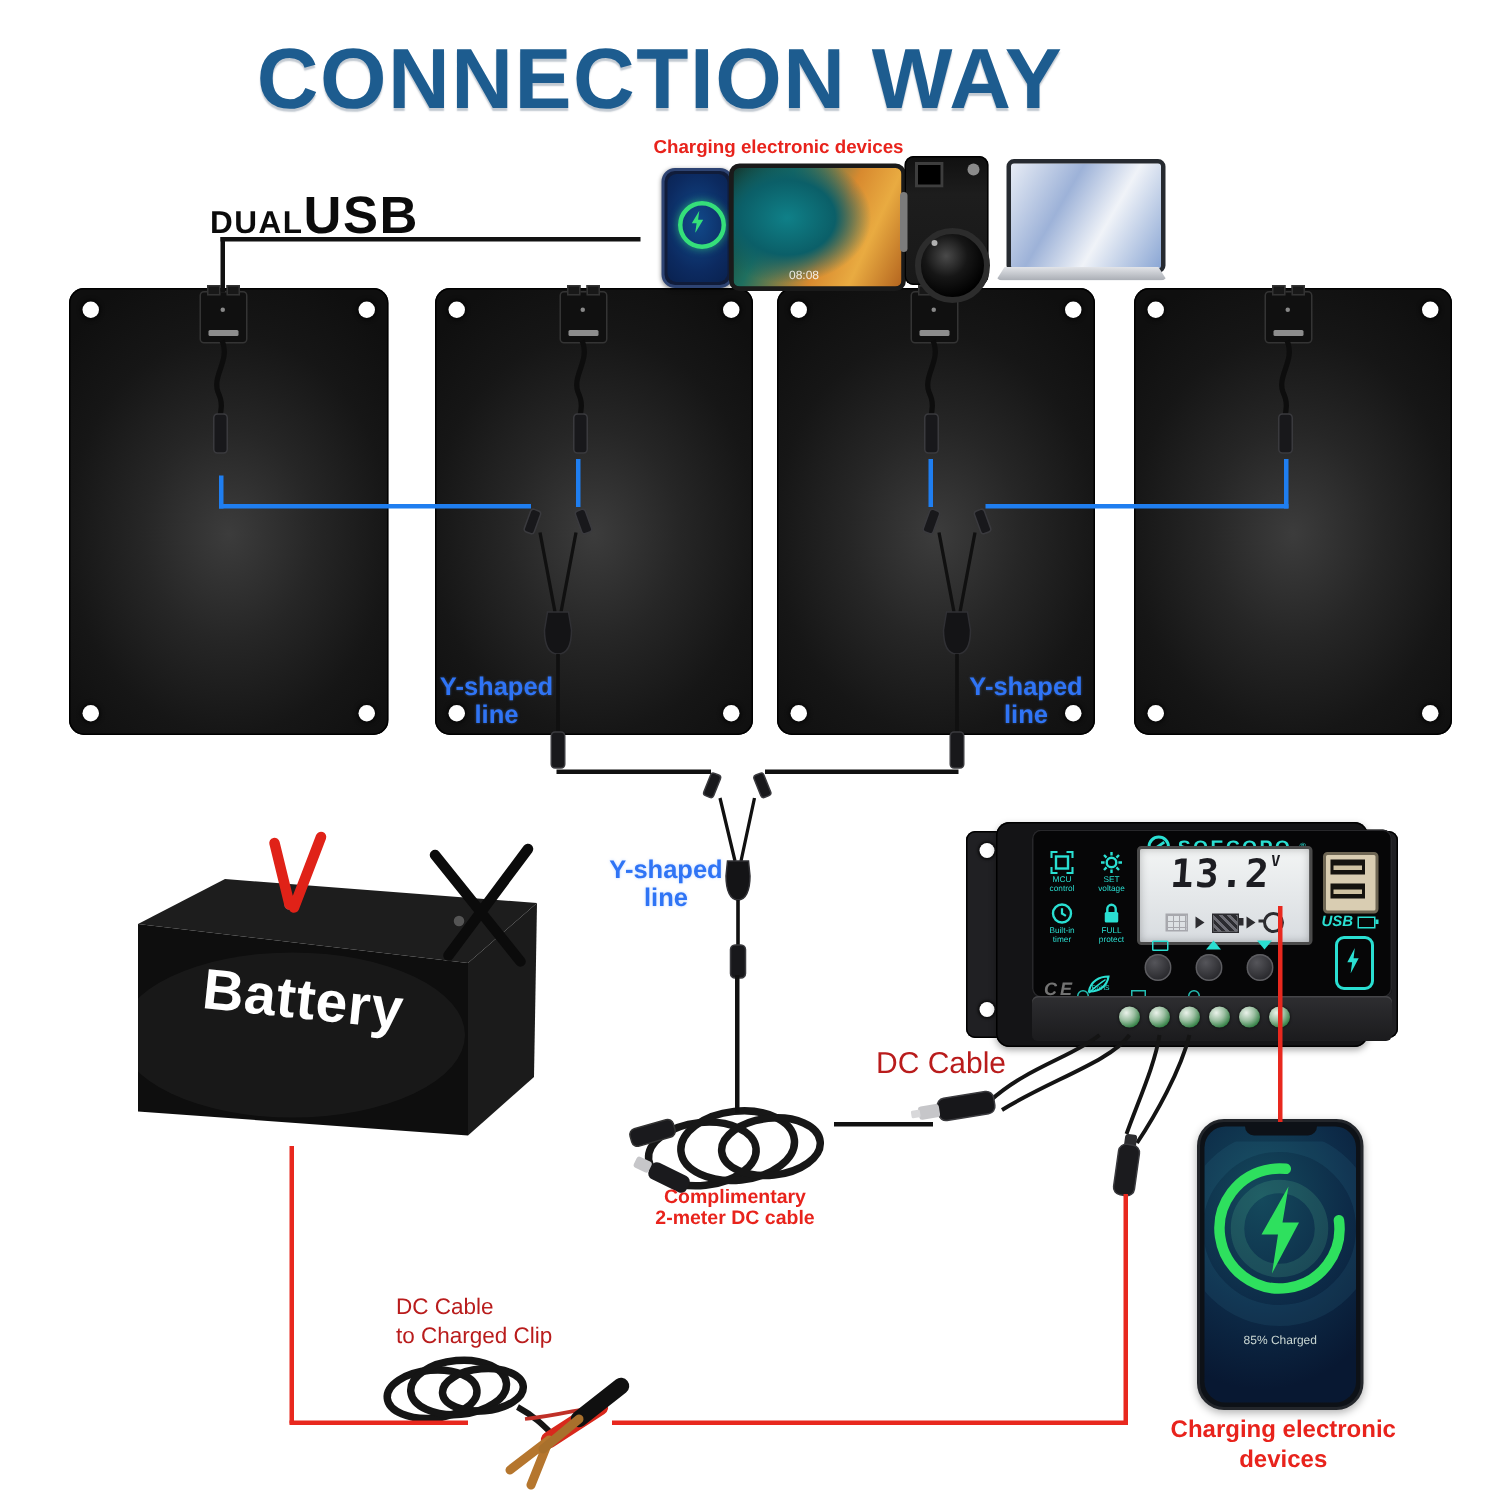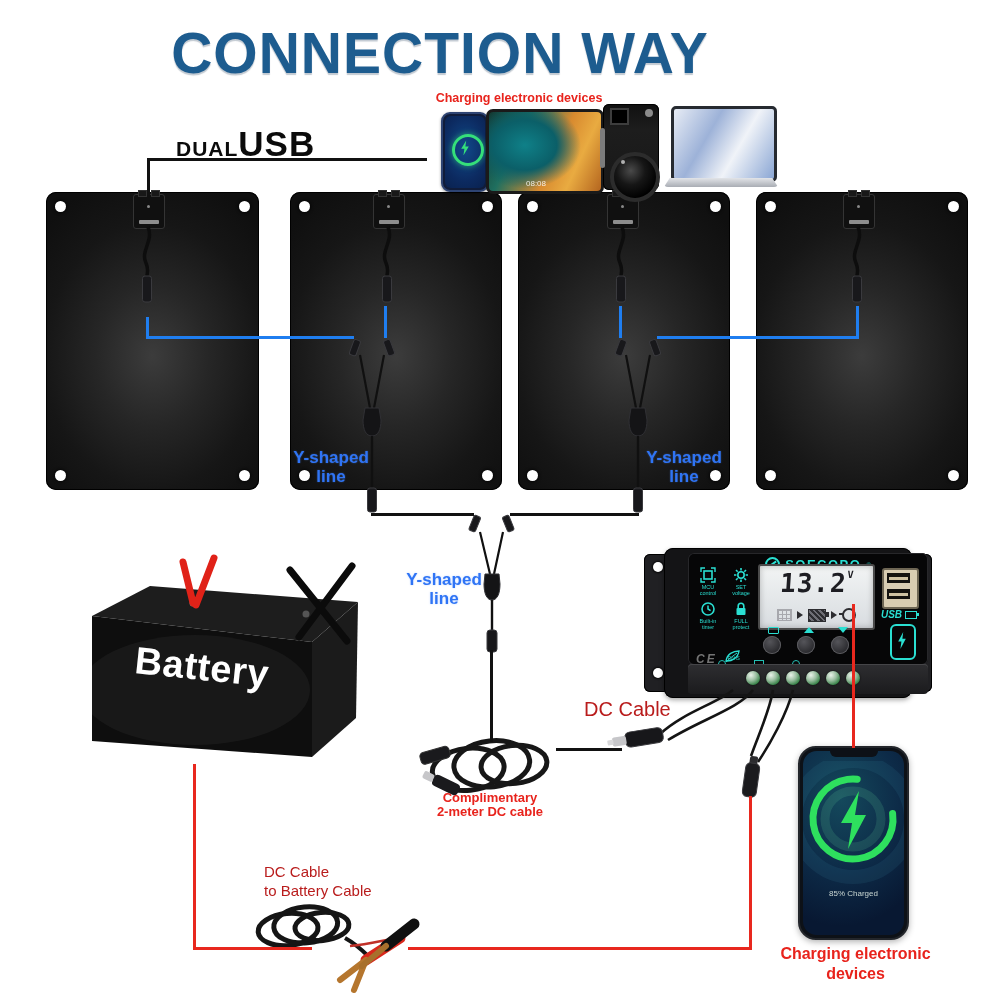--- a/index.html
+++ b/index.html
@@ -8,21 +8,21 @@
   .abs{position:absolute;}
 
   
   .title{left:0;top:20px;width:880px;text-align:center;font-size:57px;font-weight:700;
          letter-spacing:1px;color:#1d5c8f;text-shadow:0 2px 1px rgba(10,40,70,.25);z-index:7;}
   .red-caption{color:#e8231c;font-weight:700;z-index:7;}
   .gray-caption{color:#b91c1c;z-index:7;}
   .ylabel{color:#2f74f5;font-weight:700;font-size:17px;line-height:19px;text-align:center;
           text-shadow:0 0 2px rgba(90,150,255,.4);z-index:7;}
   .dualusb{left:140px;top:124px;z-index:7;display:flex;align-items:baseline;color:#0b0b0b;}
-  .dualusb .small{font-size:21px;font-weight:700;letter-spacing:1px;margin-left:36px;}
+  .dualusb .small{font-size:21px;font-weight:700;letter-spacing:1px;}
   .dualusb .big{font-size:35px;font-weight:700;letter-spacing:1px;}
 
   
   .line{z-index:6;}
   .black-line{background:#111;}
   .blue-line{background:#1f7ef0;}
   .red-line{background:#e8281e;}
 
   
   .panel{top:192px;width:213px;height:298px;border-radius:10px;z-index:1;
@@ -484,19 +484,19 @@
 
 <div class="abs gray-caption" style="left:584px;top:698px;font-size:20px;">DC Cable</div>
 
 <div class="abs red-caption" style="left:410px;top:791px;width:160px;text-align:center;font-size:13px;line-height:14px;">
   <span>Complimentary</span><br>
   <span>2-meter DC cable</span>
 </div>
 
 <div class="abs gray-caption" style="left:264px;top:862px;font-size:15px;line-height:19px;">
   <span>DC Cable</span><br>
-  <span>to Battery Cable</span>
+  <span>to Charged Clip</span>
 </div>
 
 <div class="abs red-caption" style="left:768px;top:944px;width:175px;text-align:center;font-size:16px;line-height:20px;">
   <span>Charging electronic</span><br>
   <span>devices</span>
 </div>
 
 </body></html>

